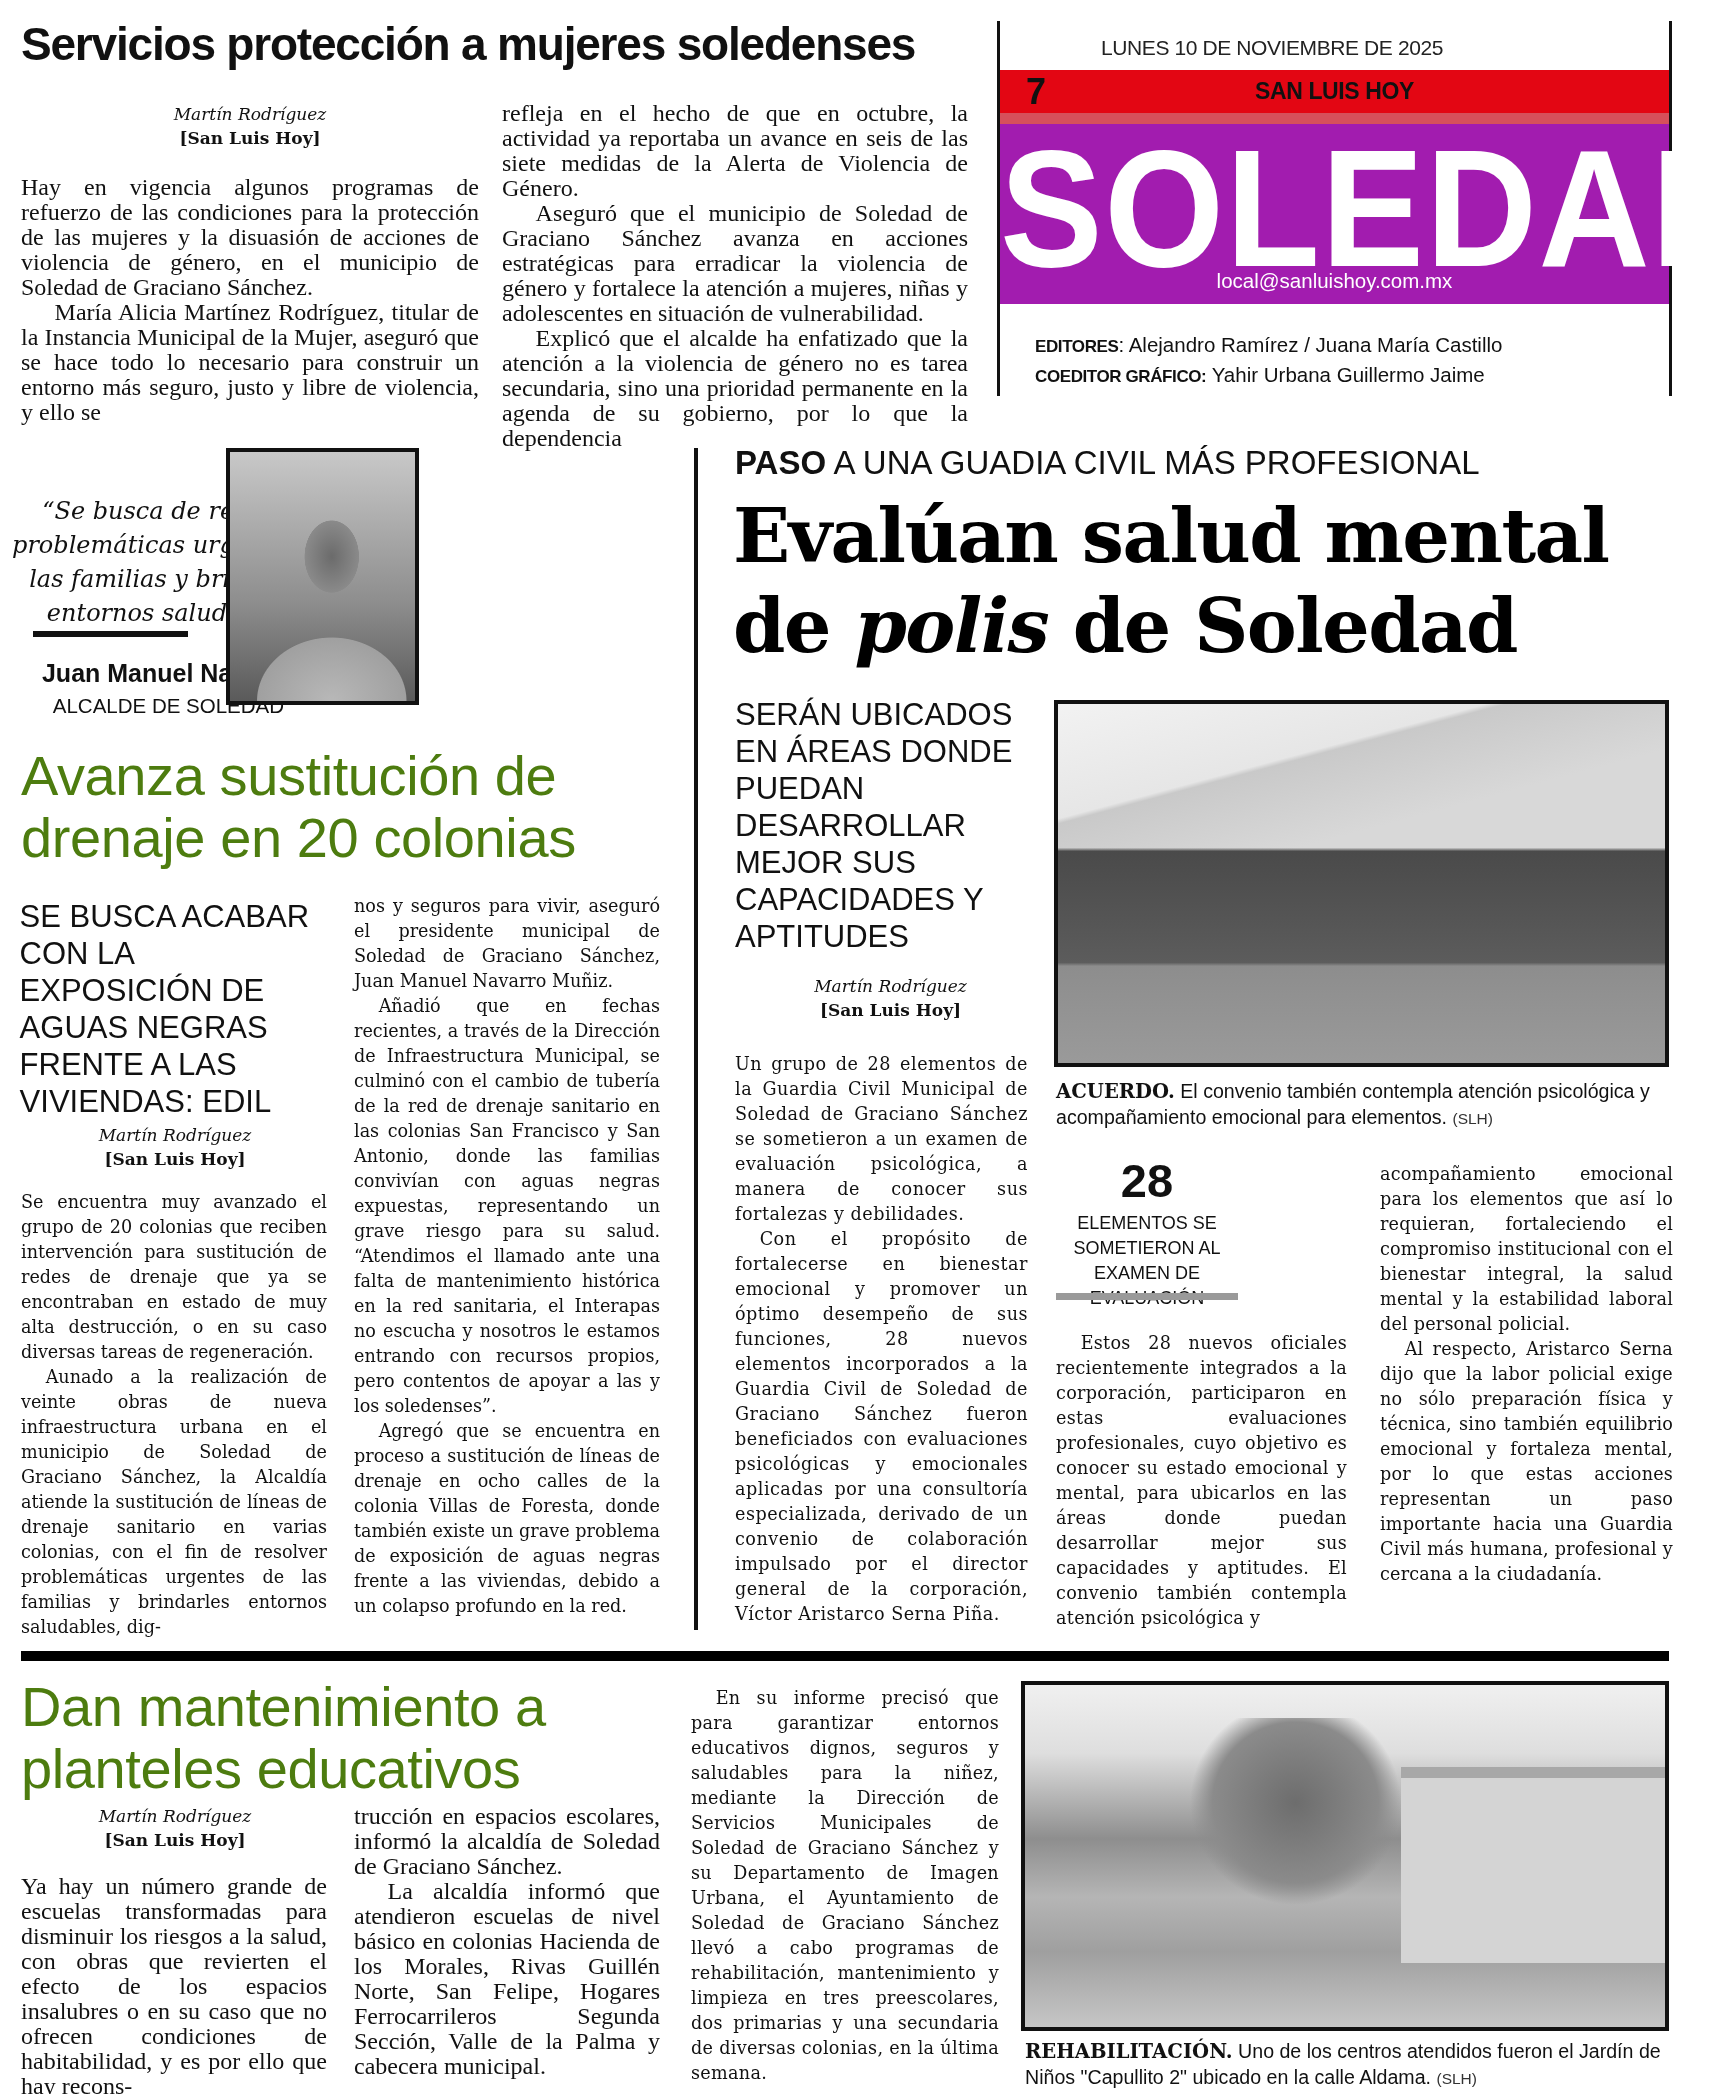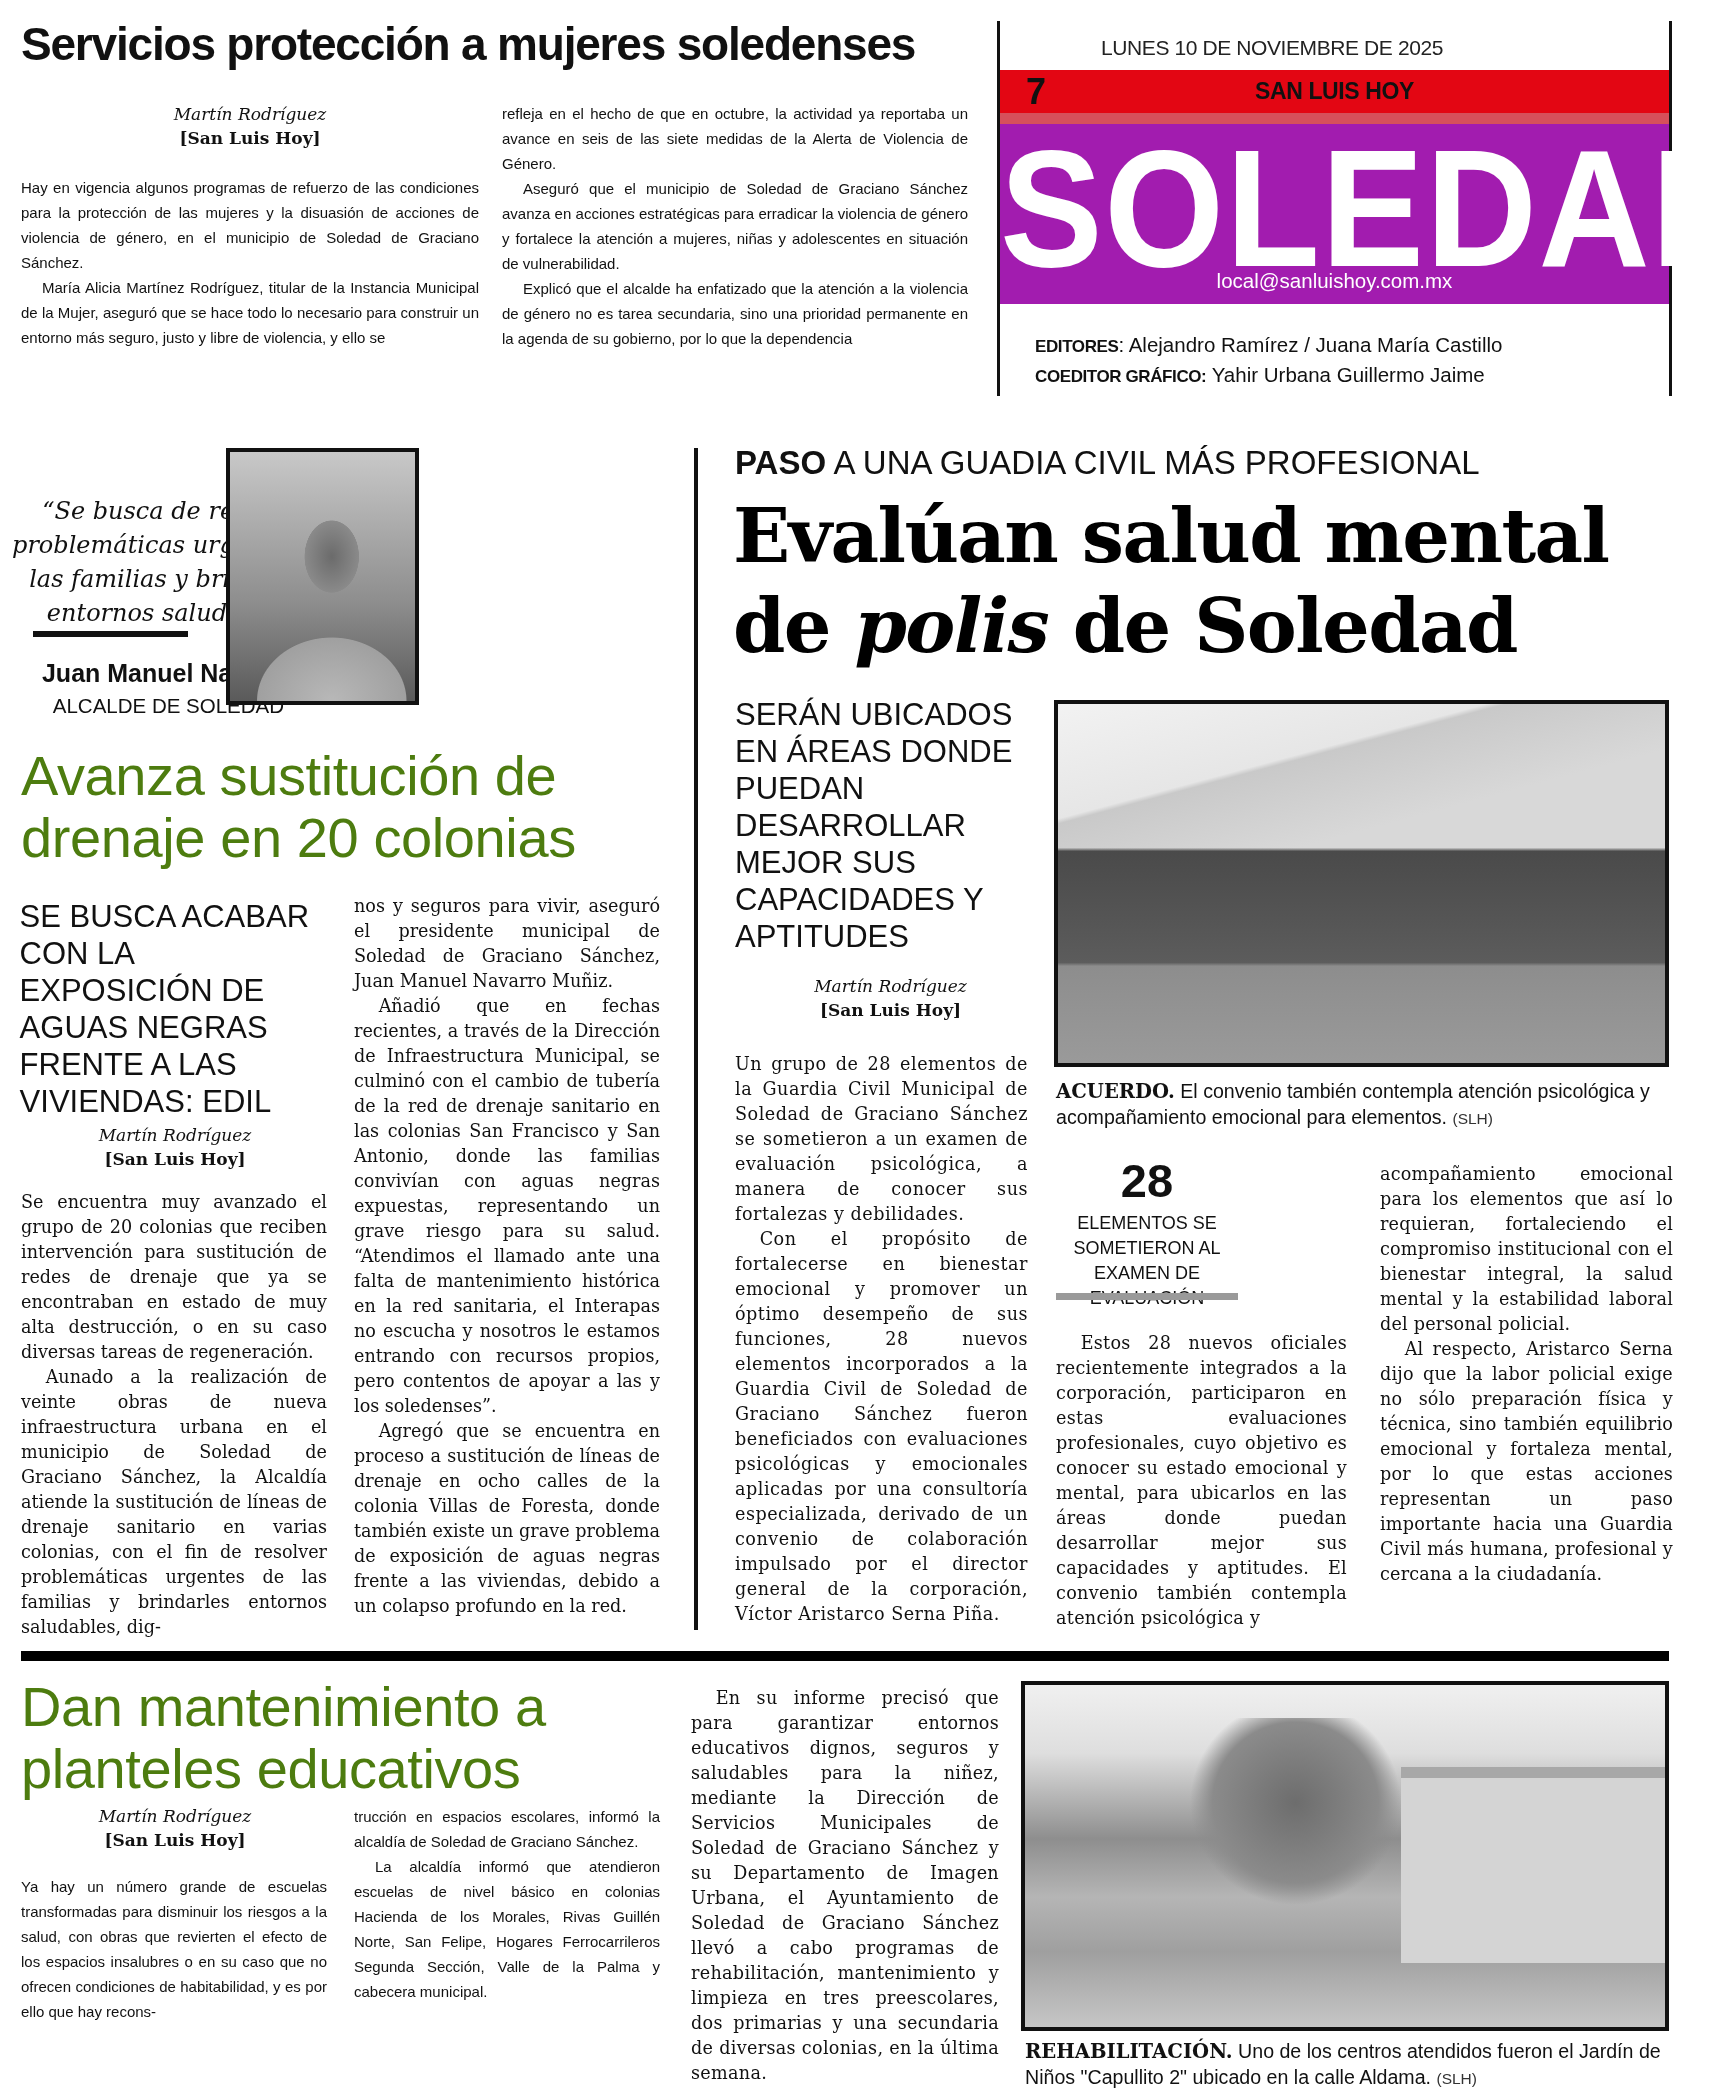--- a/index.html
+++ b/index.html
@@ -13,21 +13,21 @@
   .h-big { font-family: "Liberation Sans", sans-serif; font-weight: 500; font-size: 56px; line-height: 62px; letter-spacing: -0.4px; color:#4d7c0f; }
   .h-slab { font-family: "DejaVu Serif", serif; font-weight: 900; font-size: 75px; line-height: 90px; letter-spacing: -1.6px; color:#000; }
   .kicker { font-family: "Liberation Sans", sans-serif; font-size: 33px; line-height: 38px; color:#111; }
   .kicker b { font-weight: 800; }
   .deck { font-family: "Liberation Sans", sans-serif; font-size: 31px; line-height: 37px; color:#111; text-transform: uppercase; }
 
   .byline { text-align: center; }
   .byline .name { font-family: "DejaVu Serif", serif; font-style: italic; font-size: 17px; line-height: 24.5px; }
   .byline .org { font-family: "DejaVu Serif", serif; font-weight: 700; font-size: 17px; line-height: 23px; }
 
-  .body-cond { font-family: Liberation Sans, sans-serif; font-size: 15px; line-height: 25px; text-align: justify; hyphens: manual; }
+  .body-cond { font-family: Liberation Serif, serif; font-size: 24px; line-height: 25px; text-align: justify; hyphens: manual; }
   .body { font-family: "DejaVu Serif", serif; font-size: 17.6px; line-height: 25px; text-align: justify; }
   .body p, .body-cond p { text-indent: 0; }
   .body p + p, .body-cond p + p { text-indent: 1.4em; }
   .body p.indent, .body-cond p.indent { text-indent: 1.4em; }
 
   .vrule { position: absolute; background: #111; width: 4.1px; }
   .hrule { position: absolute; background: #000; height: 9.8px; }
 
   
   .mast-date { font-family: "Liberation Sans", sans-serif; font-size: 21px; color:#222; text-align:center; letter-spacing:-0.4px; }

